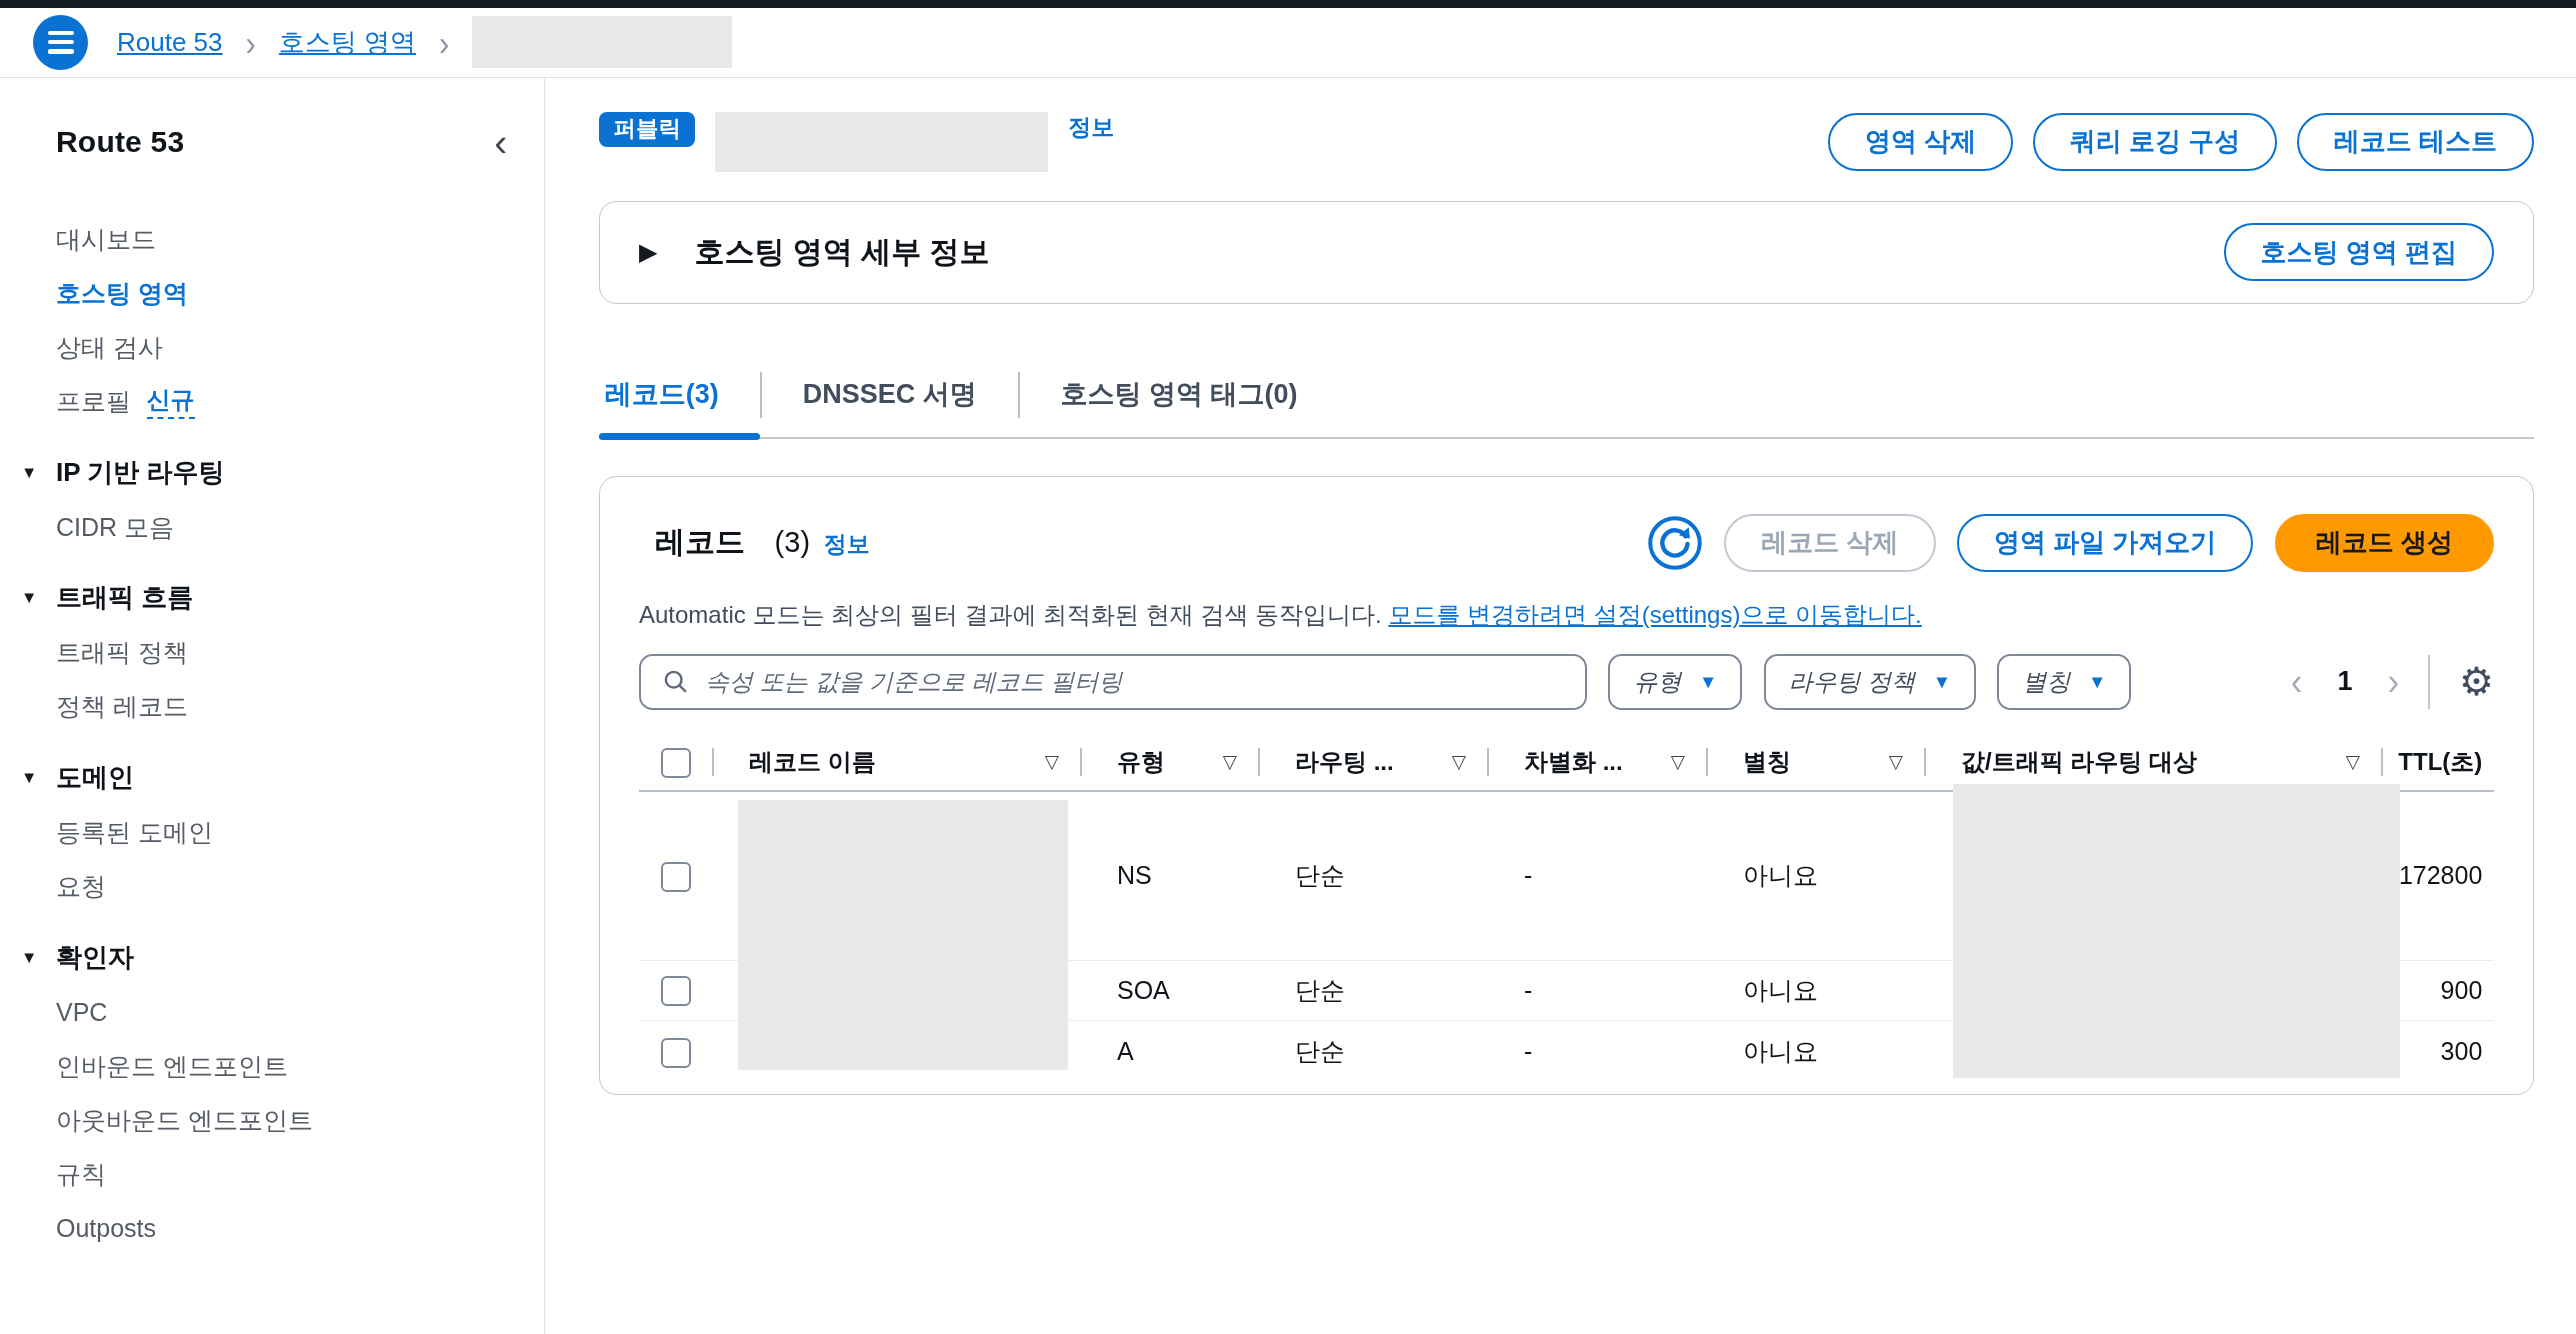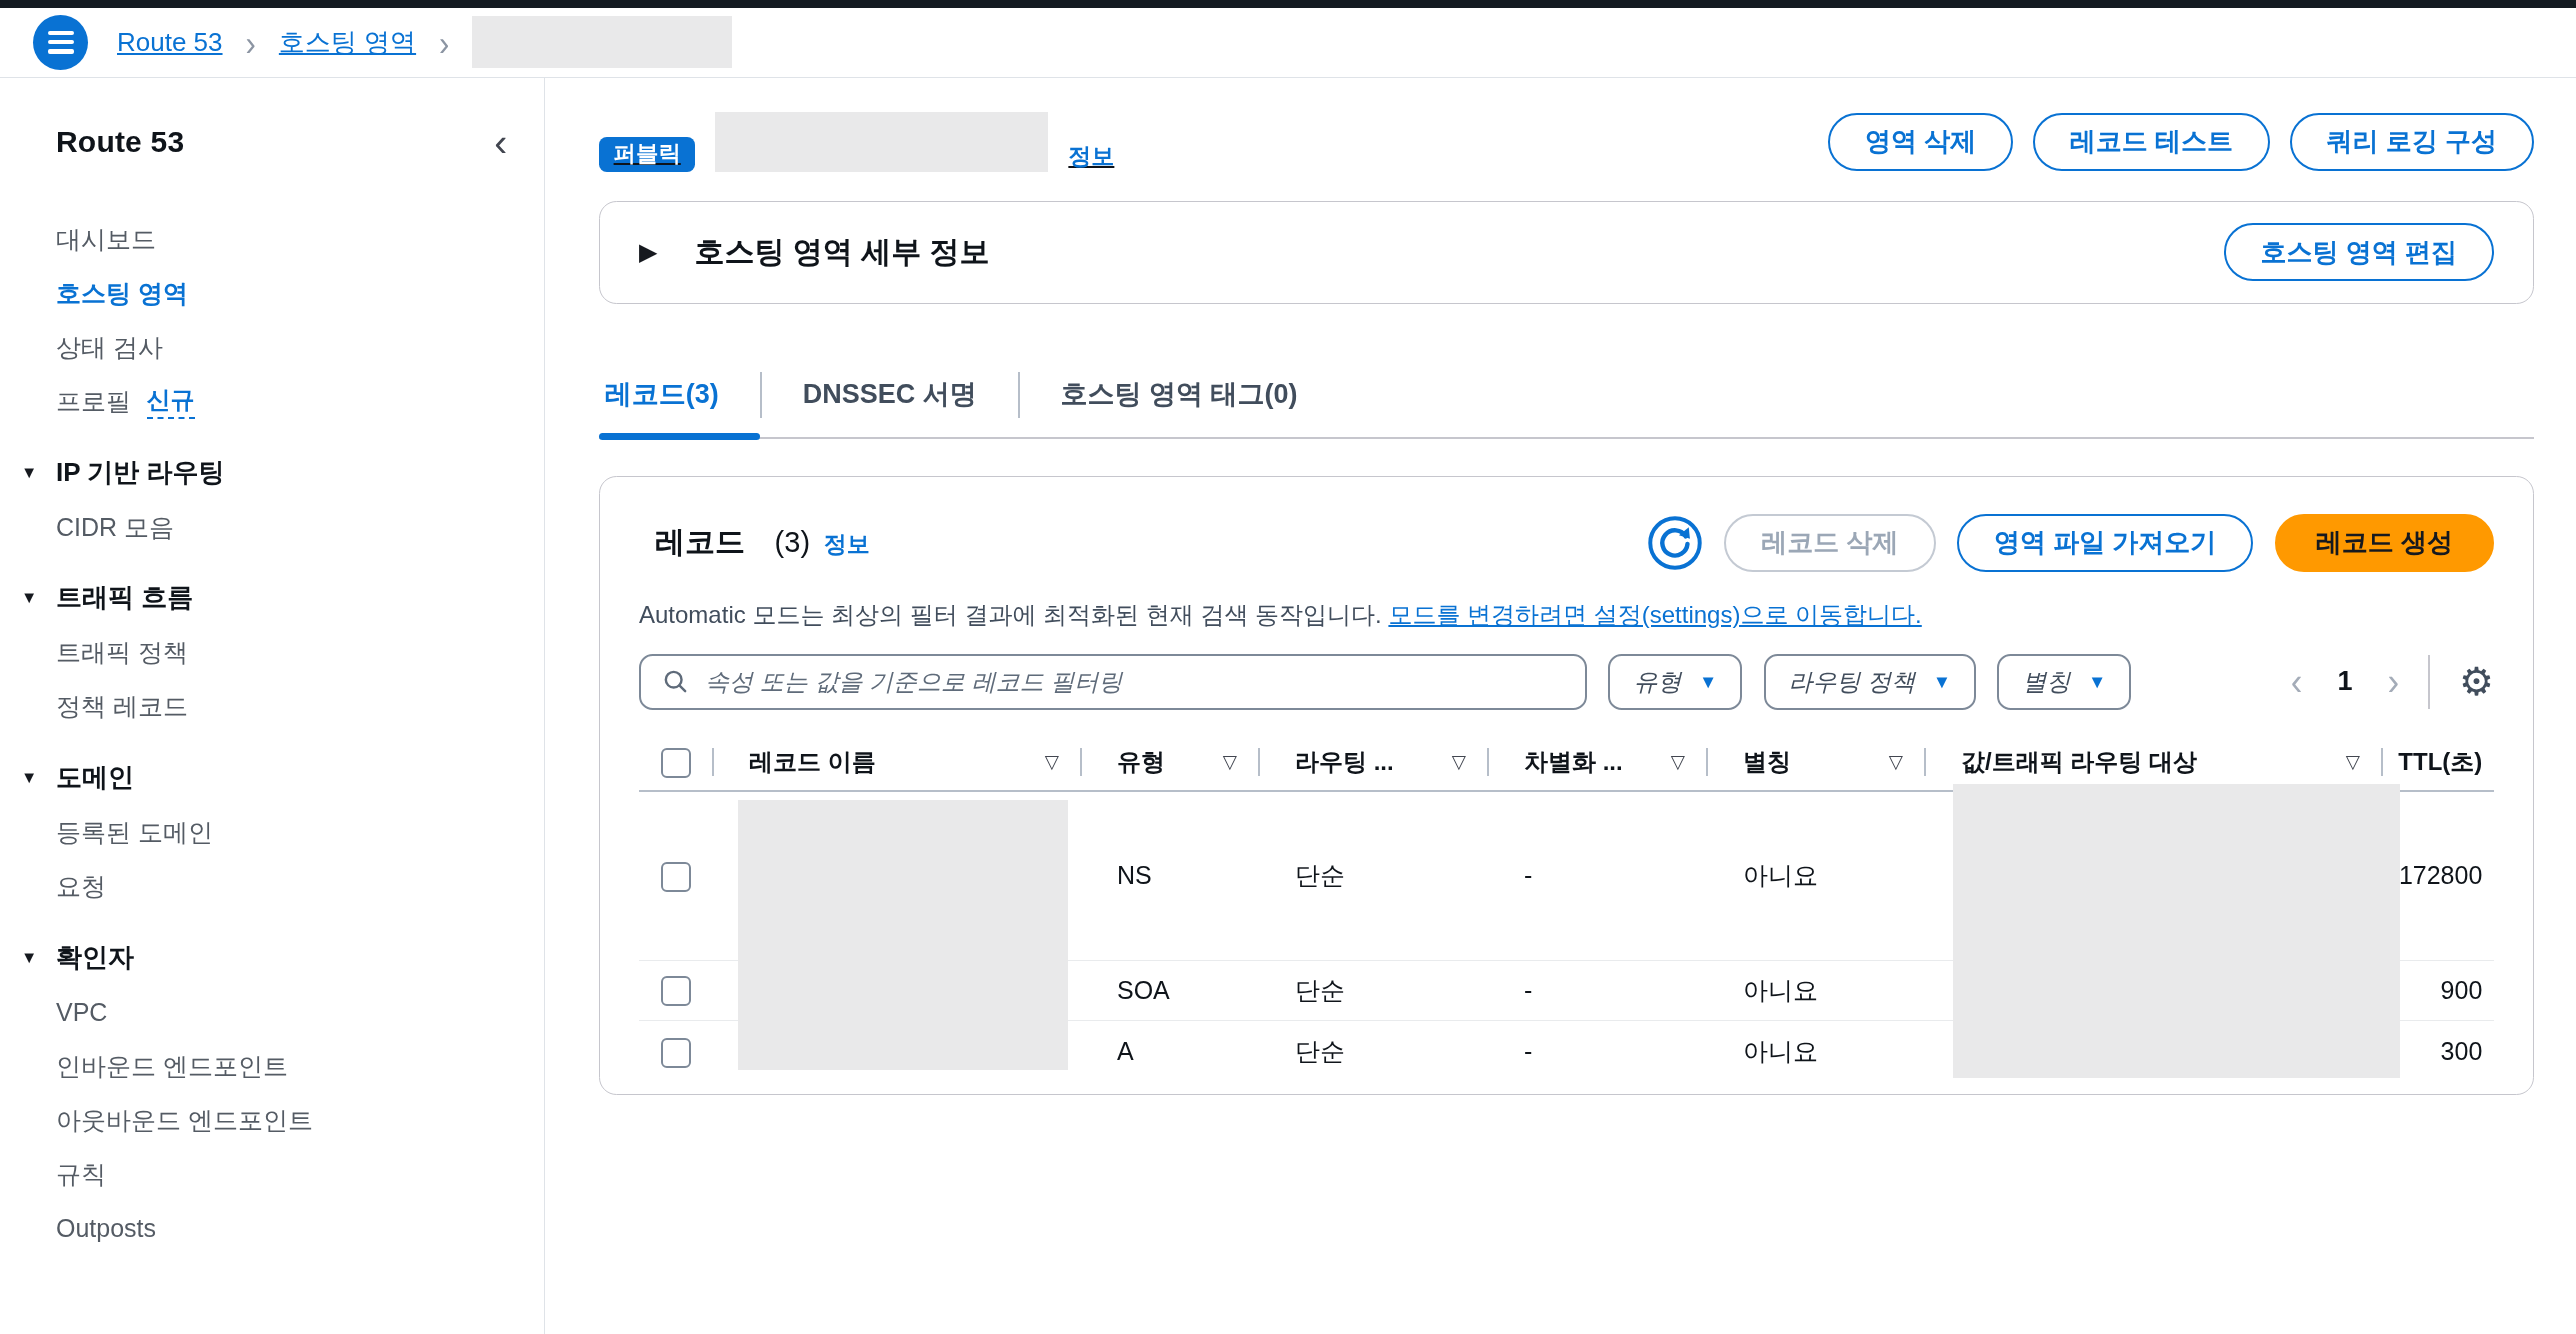--- a/index.html
+++ b/index.html
@@ -52,21 +52,21 @@
   .side-section .tri { width:35px; font-size:16.5px; color:#16191f; }
   .new-badge {
     color:#0972d3; font-weight:700; font-size:24px; margin-left:15.6px;
     border-bottom:2.9px dashed #0972d3; padding-bottom:1px; cursor:pointer;
   }
 
   
   .main { flex:1; padding:0 42px 0 54px; min-width:0; }
 
   .zone-header { margin-top:32px; height:64px; display:flex; align-items:center; justify-content:space-between; }
-  .zh-left { display:flex; align-items:flex-end; gap:20px;text-decoration:underline; }
+  .zh-left { display:flex; align-items:flex-start; gap:20px; }
   .badge-public {
     background:#0972d3; color:#fff; font-size:22.4px; font-weight:700;
     padding:5.8px 14.6px 6.8px; border-radius:7.8px; line-height:1;
   }
   .redact-zone { width:333px; height:60px; }
   .info-link { color:#0972d3; font-weight:700; font-size:23px; text-decoration:none; cursor:pointer; }
   .zh-actions { display:flex; gap:19.5px; }
 
   .btn {
     height:58px; border-radius:31px; background:#fff;
@@ -228,22 +228,22 @@
     <main class="main">
 
       <div class="zone-header">
         <div class="zh-left">
           <span class="badge-public">퍼블릭</span>
           <span class="redact redact-zone"></span>
           <a class="info-link">정보</a>
         </div>
         <div class="zh-actions">
           <button class="btn">영역 삭제</button>
+          <button class="btn">쿼리 로깅 구성</button>
           <button class="btn">레코드 테스트</button>
-          <button class="btn">쿼리 로깅 구성</button>
         </div>
       </div>
 
       <section class="details-card">
         <div class="dc-left">
           <span class="tri-right">▶</span>
           <h2>호스팅 영역 세부 정보</h2>
         </div>
         <button class="btn">호스팅 영역 편집</button>
       </section>

